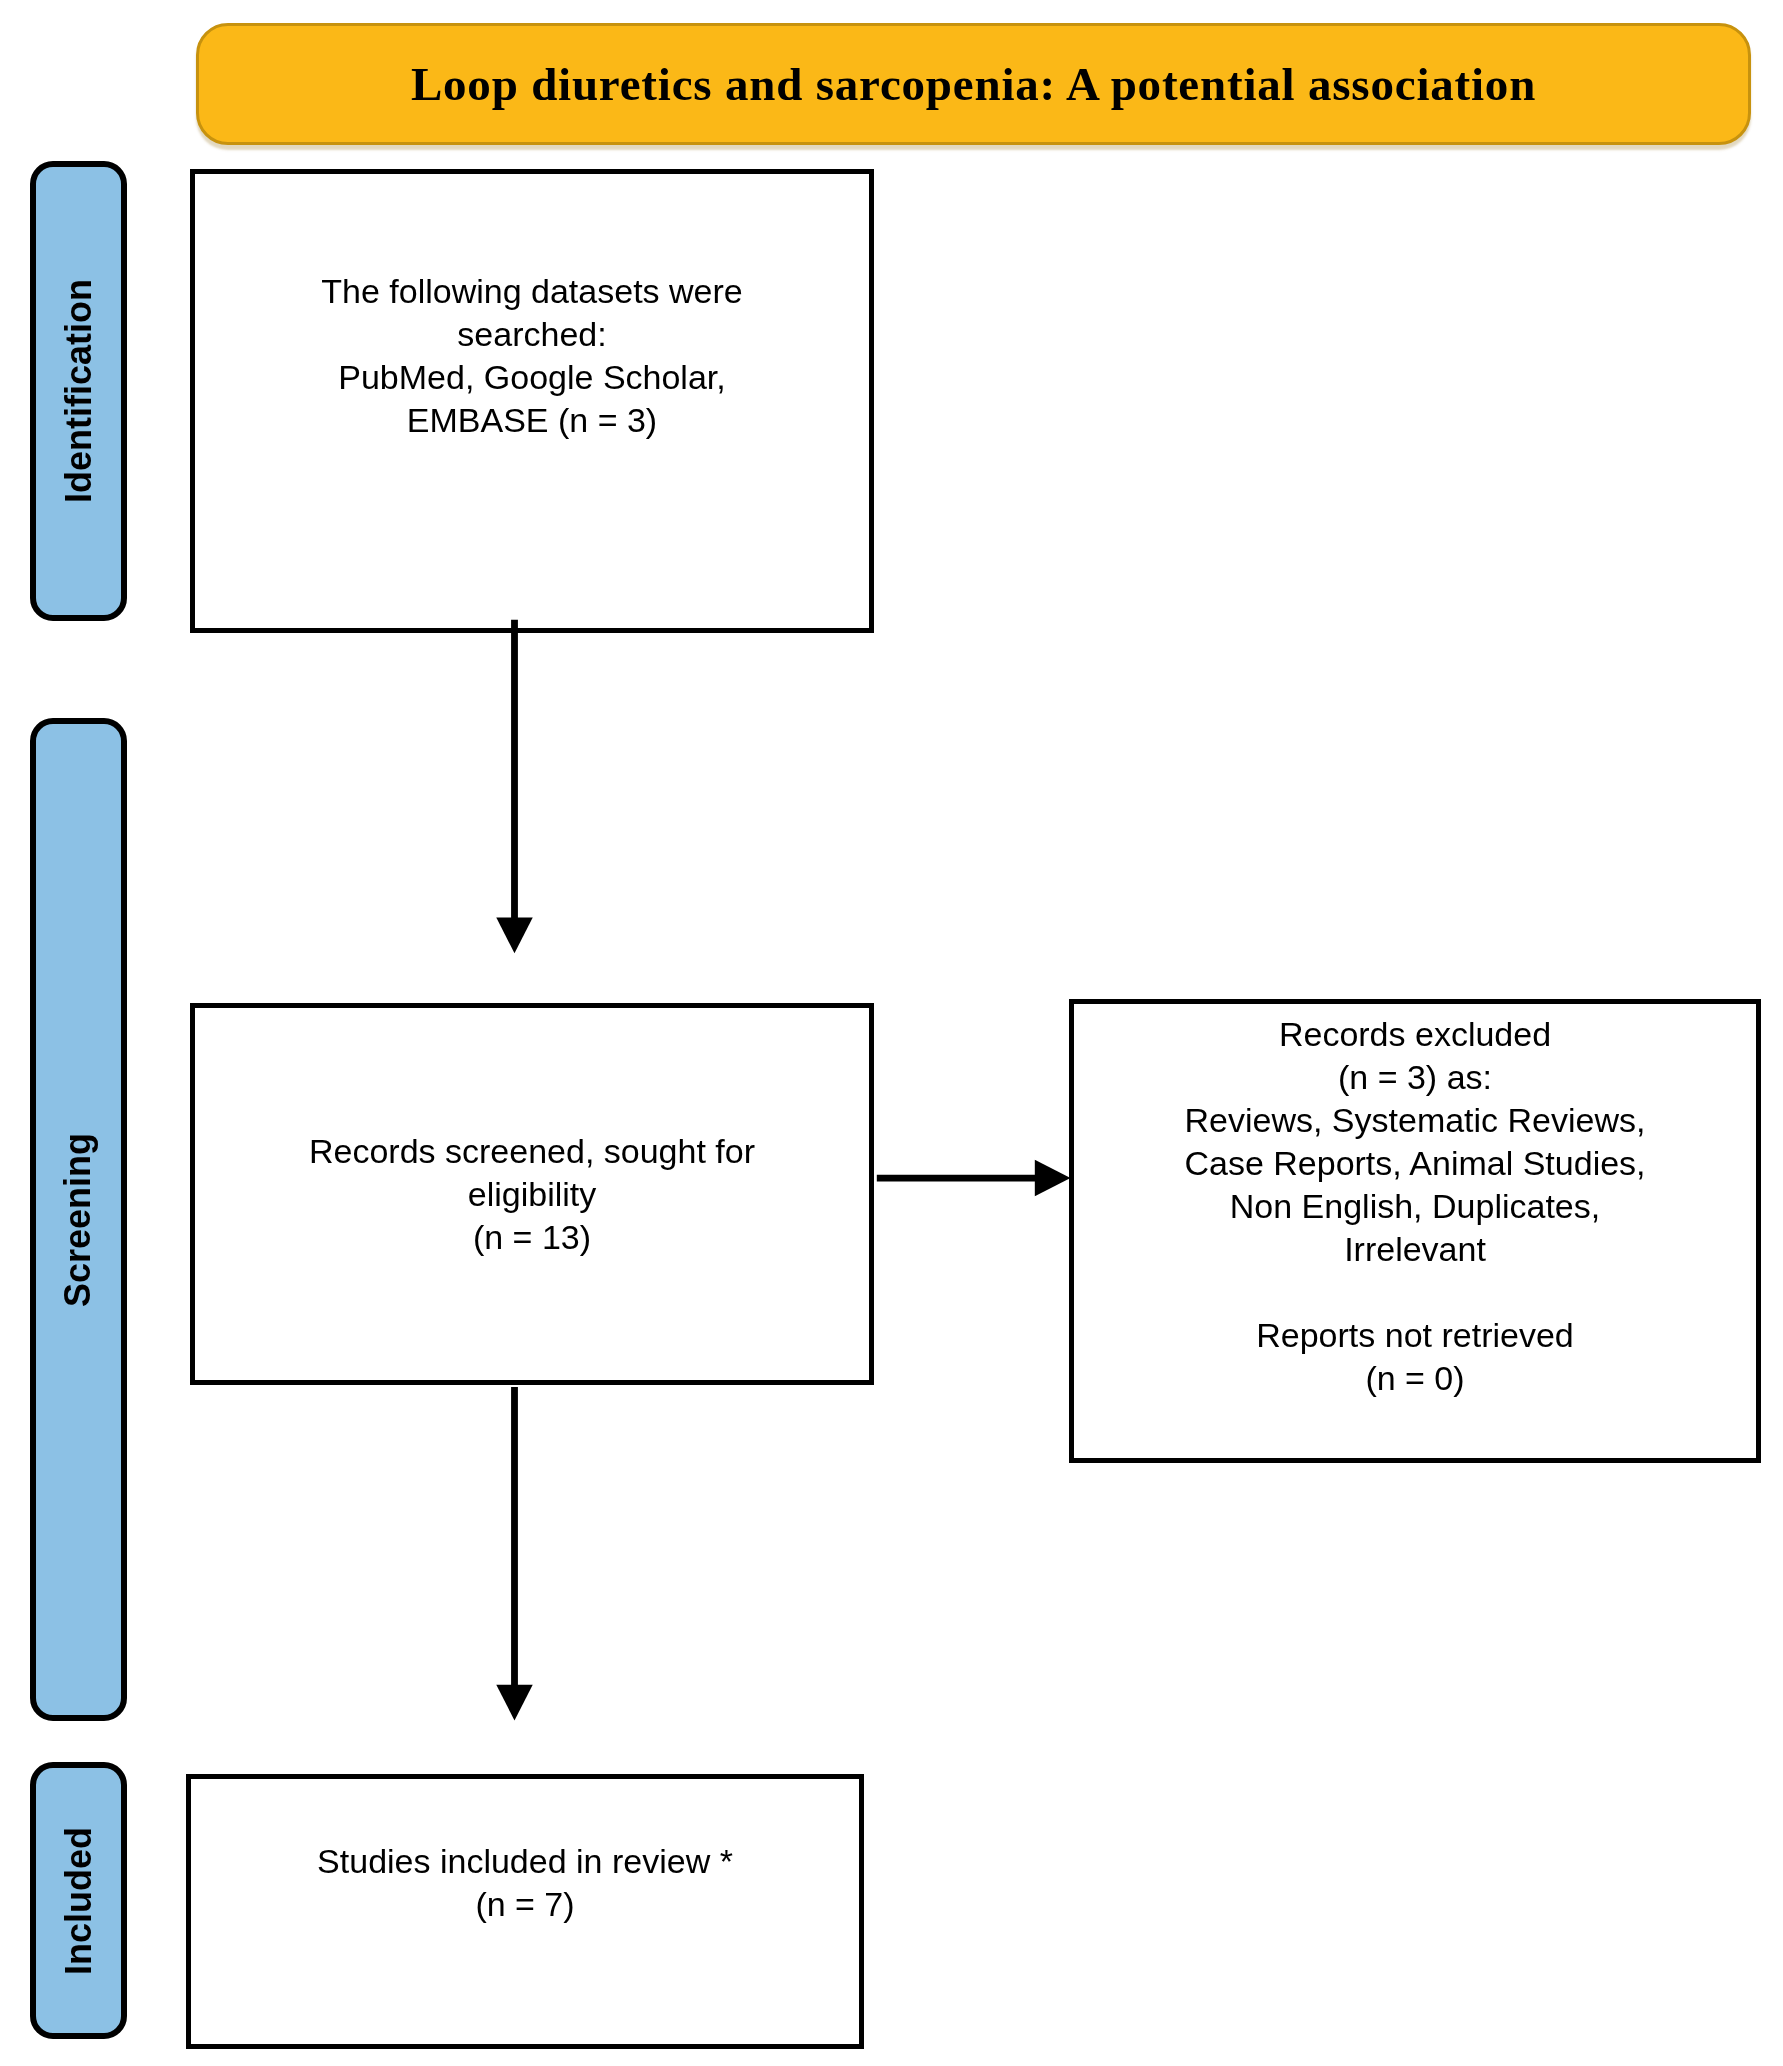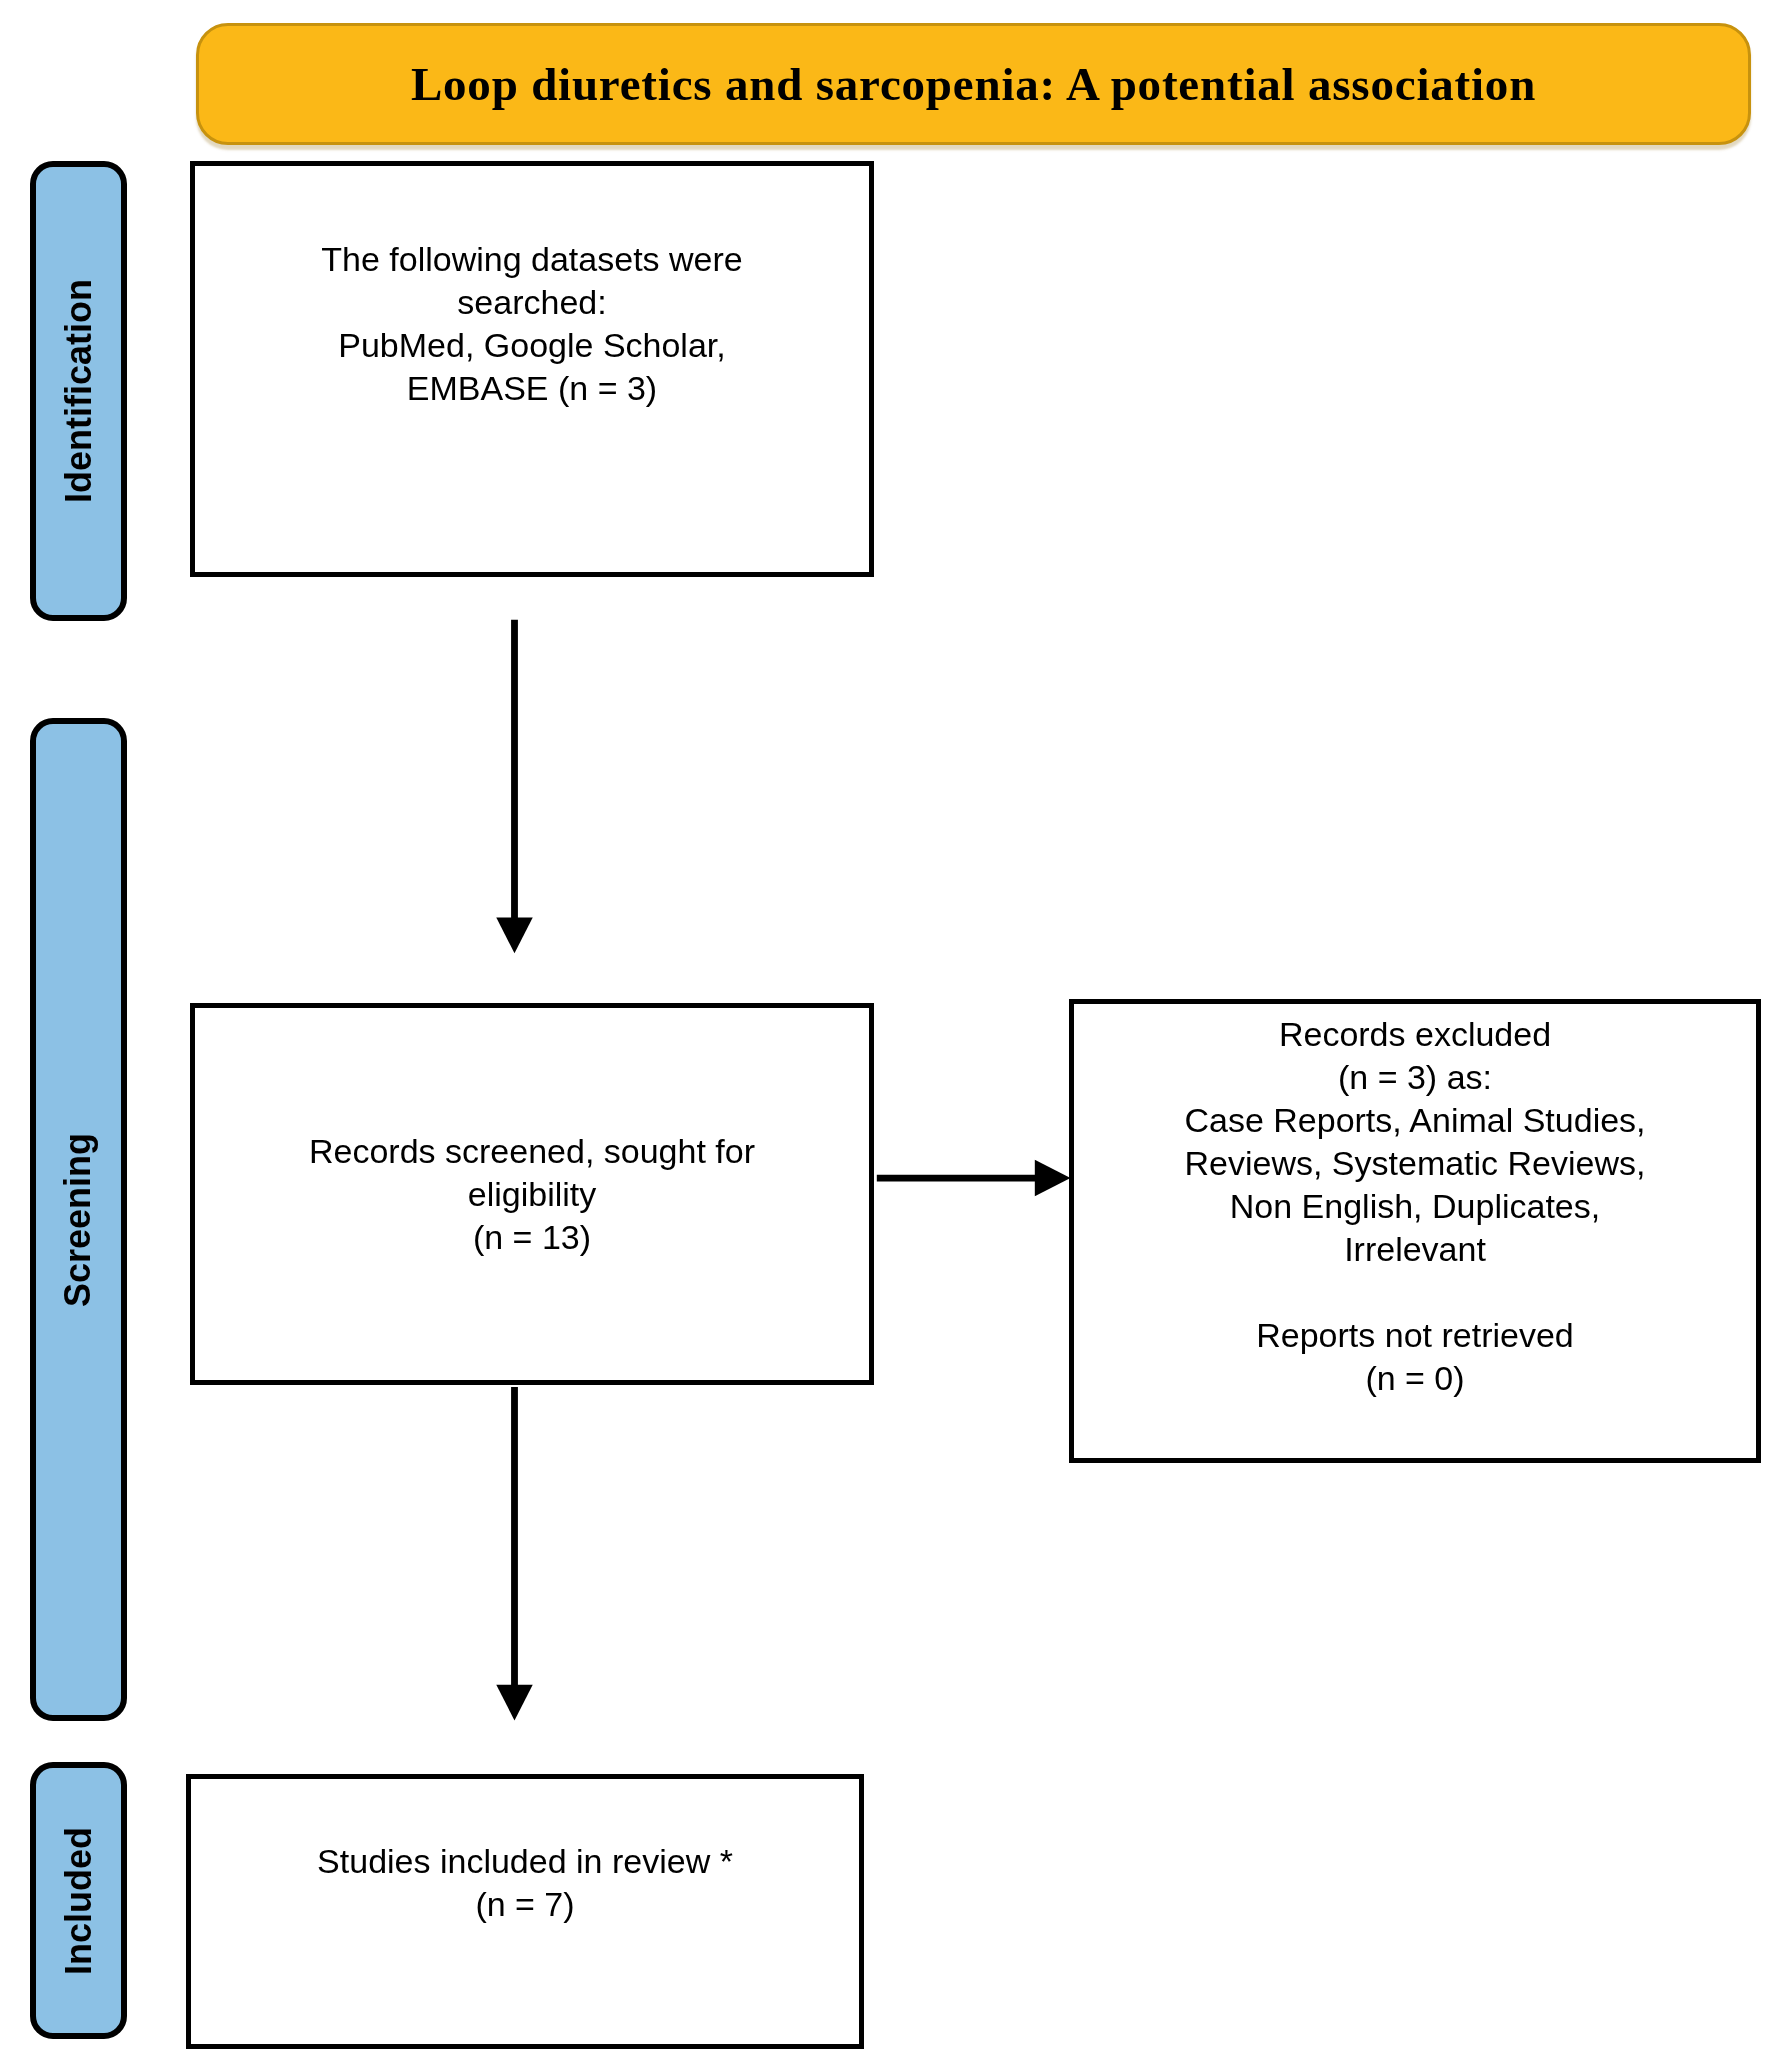--- a/index.html
+++ b/index.html
@@ -66,21 +66,21 @@
     border:5.3px solid var(--ink);
     box-sizing:border-box;
     display:flex; flex-direction:column;
     align-items:center; justify-content:center;
     text-align:center;
     font-size:34px;
     line-height:43px;
     color:var(--ink);
   }
   .flowbox .line{ min-height:43px; }
-  #box-datasets{ left:190px; top:161px; width:684px; height:416px; padding:0 15px 91px 15px; }
+  #box-datasets{ left:190px; top:169px; width:684px; height:464px; padding:0 15px 91px 15px; }
   #box-screened{ left:190px; top:1003px; width:684px; height:382px; padding:0 15px; }
   #box-excluded{ left:1069px; top:999px; width:692px; height:464px; justify-content:flex-start; padding:9px 15px 0 15px; }
   #box-included{ left:186px; top:1766px; width:678px; height:275px; padding:0 15px 58px 15px;margin-top:8px; }
   
   .arrows{
     position:absolute; left:0; top:0;
     width:1784px; height:2066px;
     pointer-events:none;
   }
 </style>
@@ -110,22 +110,22 @@
       <div class="line">EMBASE (n = 3)</div>
     </div>
   <div class="flowbox" id="box-screened">
       <div class="line">Records screened, sought for</div>
       <div class="line">eligibility</div>
       <div class="line">(n = 13)</div>
     </div>
   <div class="flowbox" id="box-excluded">
       <div class="line">Records excluded</div>
       <div class="line">(n = 3) as:</div>
+      <div class="line">Reviews, Systematic Reviews,</div>
       <div class="line">Case Reports, Animal Studies,</div>
-      <div class="line">Reviews, Systematic Reviews,</div>
       <div class="line">Non English, Duplicates,</div>
       <div class="line">Irrelevant</div>
       <div class="line">&nbsp;</div>
       <div class="line">Reports not retrieved</div>
       <div class="line">(n = 0)</div>
     </div>
   <div class="flowbox" id="box-included">
       <div class="line">Studies included in review *</div>
       <div class="line">(n = 7)</div>
     </div>

